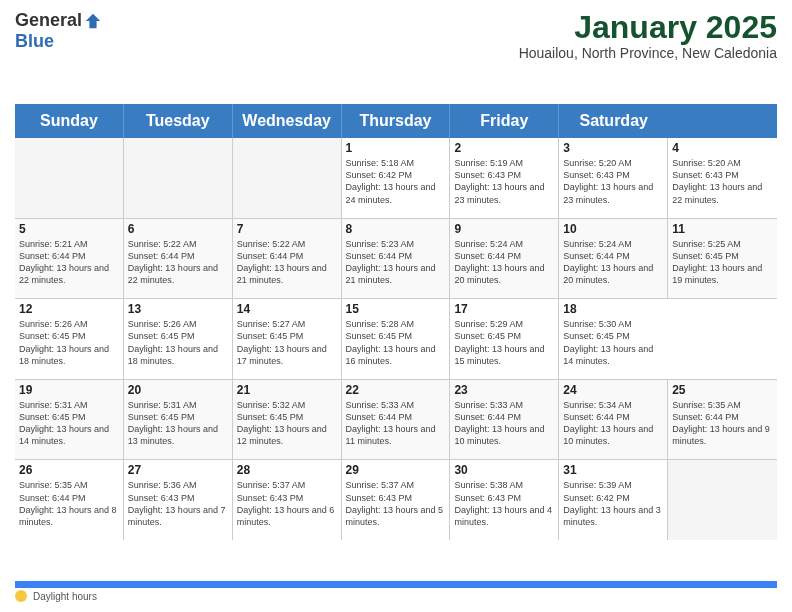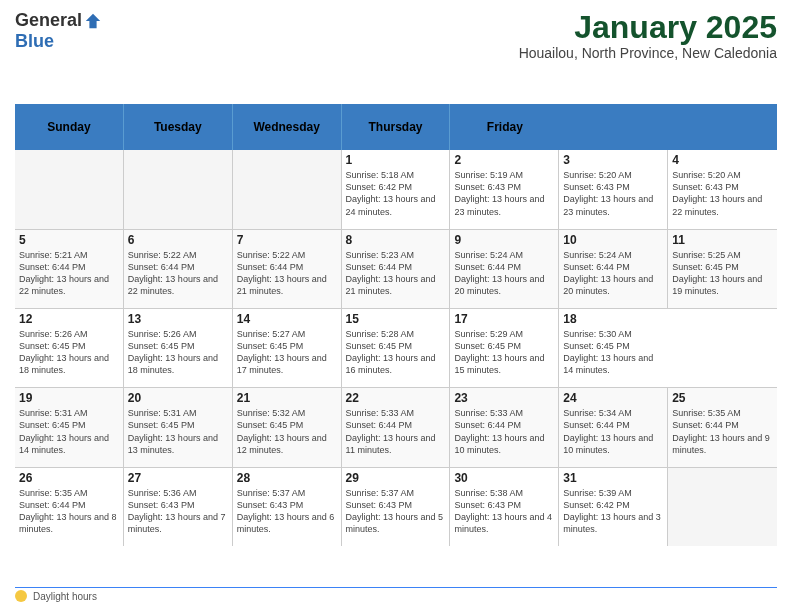--- a/index.html
+++ b/index.html
@@ -65,24 +65,24 @@
       flex: 1;
       display: flex;
       flex-direction: column;
     }
     .cal-header {
       display: grid;
       grid-template-columns: repeat(7, 1fr);
       background: #3a7cc1;
     }
     .cal-header-cell {
-      color: #000000;
-      font-size: 12px;
+      color: #ffffff;
+      font-size: 16px;
       font-weight: bold;
-      padding: 16px 4px;
+      padding: 8px 4px;
       text-align: center;
       border-right: 1px solid #5a9cd1;
     }
     .cal-header-cell:last-child { border-right: none; }
     .cal-body {
       flex: 1;
       display: flex;
       flex-direction: column;
     }
     .cal-row {
@@ -116,21 +116,21 @@
       color: #444;
       line-height: 1.35;
     }
     .footer-note {
       display: flex;
       align-items: center;
       font-size: 10px;
       color: #555;
       margin-top: 4px;
       padding-top: 2px;
-      border-top: 1px solid #3b82f6;
+      border-top: 7px solid #3b82f6;
     }
     .footer-sun {
       width: 12px;
       height: 12px;
       background: #f5c842;
       border-radius: 50%;
       margin-right: 6px;
       flex-shrink: 0;
     }
   </style>
@@ -154,20 +154,21 @@
     </div>
   </div>
 
   <div class="calendar">
     <div class="cal-header">
     <div class="cal-header-cell">Sunday</div>
         <div class="cal-header-cell">Tuesday</div>
         <div class="cal-header-cell">Wednesday</div>
         <div class="cal-header-cell">Thursday</div>
         <div class="cal-header-cell">Friday</div>
+        <div class="cal-header-cell">Saturday</div>
       </div>
     <div class="cal-body">
     <div class="cal-row">
           <div class="cal-cell empty"></div>
           <div class="cal-cell empty"></div>
           <div class="cal-cell empty"></div>
           <div class="cal-cell">
             <div class="day-num">1</div>
             <div class="day-info">Sunrise: 5:18 AM
 Sunset: 6:42 PM

